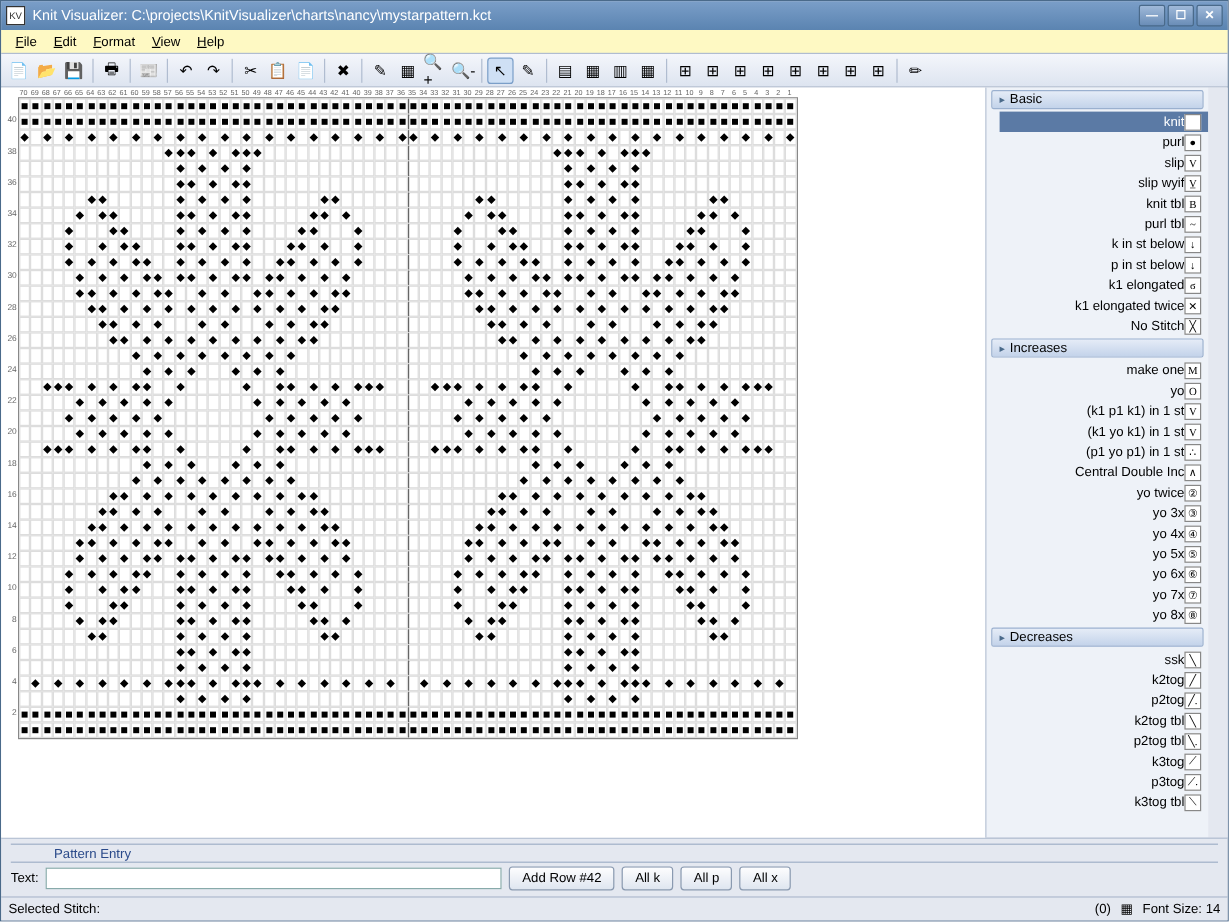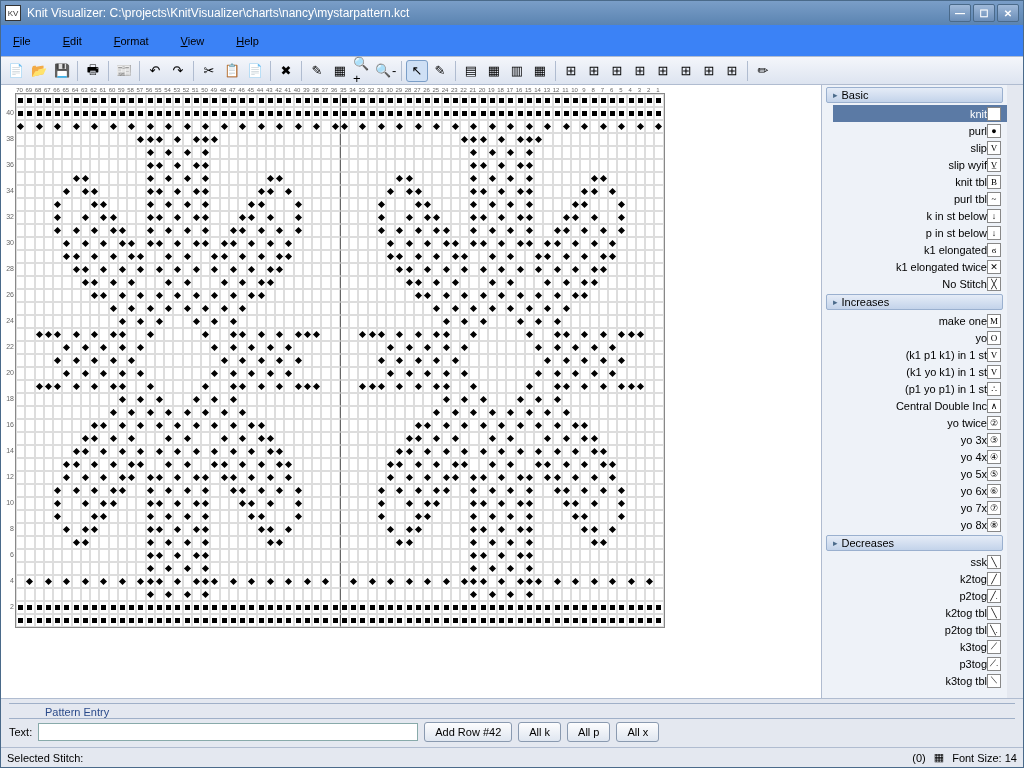--- a/index.html
+++ b/index.html
@@ -4,21 +4,21 @@
 <style>
   * { box-sizing: border-box; margin: 0; padding: 0; font-family: Tahoma, Arial, sans-serif; }
   body { width: 1024px; height: 768px; background: #d4d8e0; overflow: hidden; font-size: 11px; }
   .window { width: 100%; height: 100%; display: flex; flex-direction: column; border: 1px solid #4a6a8a; }
   .titlebar { height: 24px; background: linear-gradient(#7a9ec8, #5b84b1); color: white; display: flex; align-items: center; padding: 12px 4px; font-size: 12px; }
   .titlebar .icon { width: 16px; height: 16px; background: #fff; margin-right: 6px; border: 1px solid #333; display: inline-flex; align-items: center; justify-content: center; font-size: 8px; color: #333; }
   .titlebar .title { flex: 1; }
   .winbtns { display: flex; gap: 2px; }
   .winbtn { width: 22px; height: 18px; background: linear-gradient(#9fb9d9,#6a8db7); border: 1px solid #4a6a8a; border-radius: 2px; display: flex; align-items: center; justify-content: center; color: white; font-weight: bold; font-size: 10px; cursor: pointer; }
   .winbtn.close { background: linear-gradient(#9fb9d9,#6a8db7); }
-  .menubar { height: 32px; background: #3b82f6; display: flex; align-items: center; padding: 0 6px; gap: 20px; border-bottom: 1px solid #b0bcd0; }
+  .menubar { height: 20px; background: #fef9c3; display: flex; align-items: center; padding: 0 6px; gap: 2px; border-bottom: 1px solid #b0bcd0; }
   .menu-item { padding: 1px 6px; cursor: pointer; }
   .menu-item u { text-decoration: underline; }
   .toolbar { height: 28px; background: linear-gradient(#f4f6fb,#dde4f0); border-bottom: 1px solid #b0bcd0; display: flex; align-items: center; padding: 0 4px; gap: 1px; }
   .tbtn { width: 22px; height: 22px; border: 1px solid transparent; border-radius: 3px; display: flex; align-items: center; justify-content: center; cursor: pointer; font-size: 13px; }
   .tbtn.sel { border-color: #7a9ec8; background: #cfe0f5; }
   .tsep { width: 1px; height: 20px; background: #b0bcd0; margin: 0 3px; }
   .mainarea { flex: 1; display: flex; min-height: 0; background: #e8ecf3; }
   .chartarea { flex: 1; overflow: auto; background: #fff; padding: 2px; position: relative; }
   .palette { width: 186px; background: #eef2f8; border-left: 1px solid #b0bcd0; display: flex; flex-direction: column; overflow-y: auto; }
   .palette .scroll { flex: 1; overflow-y: auto; }

